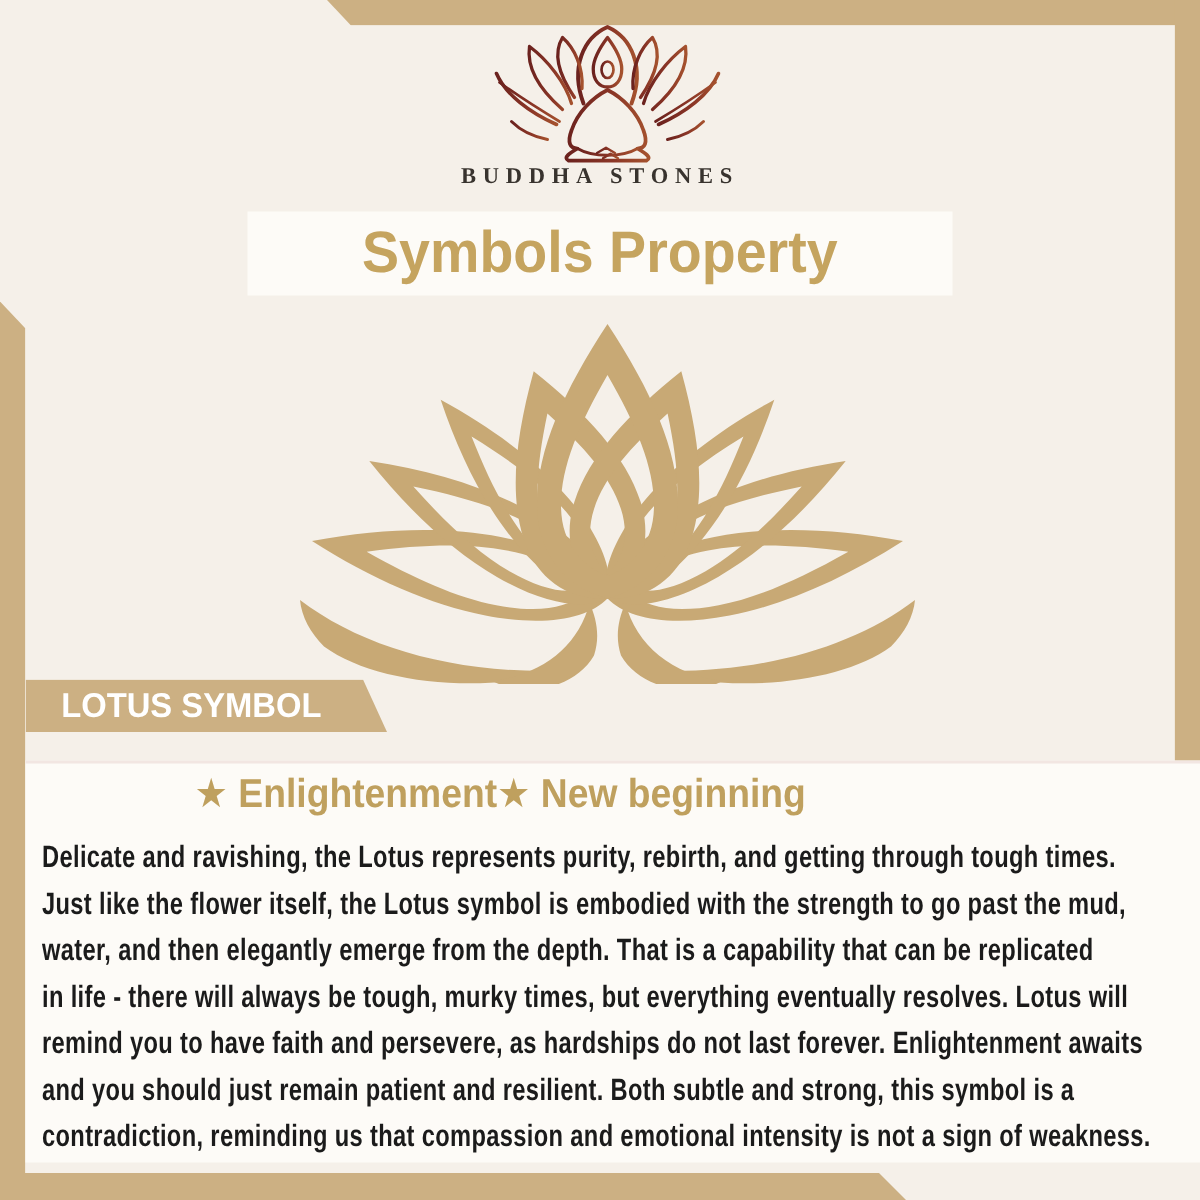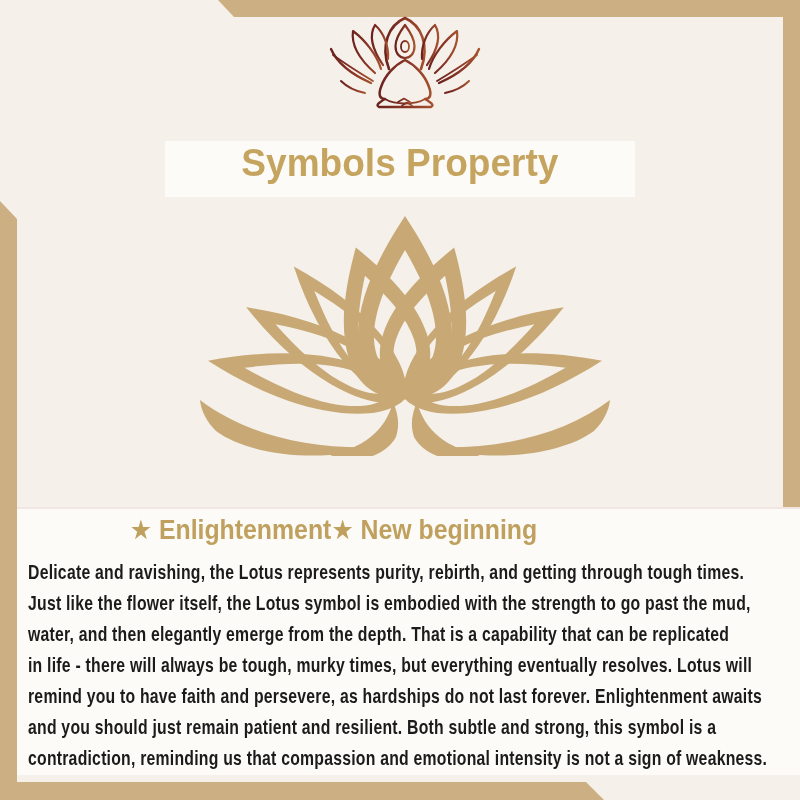--- a/index.html
+++ b/index.html
@@ -23,21 +23,21 @@
 
   
   .logo{position:absolute;left:325px;top:15px;width:160px;height:94px;}
   .logo path,.logo ellipse{fill:none;stroke:url(#lg);stroke-linecap:round;stroke-linejoin:round;}
   .brand{position:absolute;left:0;top:110px;width:800px;text-align:center;
     font-family:"Liberation Serif","DejaVu Serif",serif;font-size:15px;font-weight:600;
     letter-spacing:4.5px;color:var(--brand-ink);}
 
   
   .title-band{position:absolute;left:165px;top:141px;width:470px;height:56px;background:var(--band);
-    display:flex;justify-content:center;}
+    display:flex;align-items:center;justify-content:center;}
   .title-band .t{font-size:39px;font-weight:bold;color:var(--gold);white-space:nowrap;
     transform:scaleX(.95);transform-origin:center;}
 
   
   .big-lotus{position:absolute;left:190px;top:204px;width:430px;height:252px;}
   .big-lotus .fill{fill:var(--lotus);}
 
   
   .banner{position:absolute;left:17px;top:453px;width:241px;height:35px;background:var(--tan);
     clip-path:polygon(0 0,225px 0,100% 100%,0 100%);display:flex;align-items:center;}
@@ -85,20 +85,21 @@
     <path d="M152,40 C138,50 122,60 112,66" stroke-width="1.8"></path>
     <path d="M40,78 C30,76 22,72 16,66" stroke-width="2"></path>
     <path d="M120,78 C130,76 138,72 144,66" stroke-width="2"></path>
 
     <path d="M80,10 C74,18 70.5,25 70.5,31 C70.5,38.5 74.5,43 80,43 C85.5,43 89.5,38.5 89.5,31 C89.5,25 86,18 80,10 Z" stroke-width="2.2"></path>
     <ellipse cx="80" cy="31.5" rx="4" ry="5.5" stroke-width="1.8"></ellipse>
     <path d="M80,45 C70,50 60,60 56,72 C53,80 55,84 60,84 C55,87 50,90 54,92 L106,92 C110,90 105,87 100,84 C105,84 107,80 104,72 C100,60 90,50 80,45" stroke-width="2.5"></path>
     <path d="M60,84 C70,90 90,90 100,84" stroke-width="2"></path>
     <path d="M73,87 L79,83.5 L85,87 M77,90.5 L82,87.5 L87,90.5" stroke-width="1.6"></path>
   </svg>
+  <div class="brand">BUDDHA STONES</div>
 
   <div class="title-band">
     <div class="t">Symbols Property</div>
   </div>
 
   <svg class="big-lotus" viewBox="0 0 430 252">
     <defs>
       <path id="petalW" fill-rule="evenodd" d="M215,12 C186,56 168,96 168,132 C168,166 188,188 215,195 C242,188 262,166 262,132 C262,96 244,56 215,12 Z
         M215,46 C196,79 184,107 184,133 C184,158 198,174 215,180 C232,174 246,158 246,133 C246,107 234,79 215,46 Z"></path>
       <path id="petalS" fill-rule="evenodd" d="M215,22 C200,60 192,96 192,128 C192,162 201,186 215,195 C229,186 238,162 238,128 C238,96 230,60 215,22 Z
@@ -118,20 +119,23 @@
       <use href="#petalS" transform="rotate(-60,215,195) translate(215,195) scale(1.06) translate(-215,-195)"></use>
       <use href="#petalS" transform="rotate(60,215,195) translate(215,195) scale(1.06) translate(-215,-195)"></use>
       <use href="#petalS" transform="rotate(-40,215,195)"></use>
       <use href="#petalS" transform="rotate(40,215,195)"></use>
       <use href="#petalW" transform="rotate(-18,215,195) translate(215,195) scale(0.87) translate(-215,-195)"></use>
       <use href="#petalW" transform="rotate(18,215,195) translate(215,195) scale(0.87) translate(-215,-195)"></use>
       <use href="#petalW"></use>
     </g>
   </svg>
 
+  <div class="banner">
+    <div class="t">LOTUS SYMBOL</div>
+  </div>
 
   <div class="text-band"></div>
   <div class="sym-heading">
     <span class="t">★ Enlightenment★ New beginning</span>
   </div>
   <div class="para">
     <div class="line">Delicate and ravishing, the Lotus represents purity, rebirth, and getting through tough times.</div>
     <div class="line">Just like the flower itself, the Lotus symbol is embodied with the strength to go past the mud,</div>
     <div class="line">water, and then elegantly emerge from the depth. That is a capability that can be replicated</div>
     <div class="line">in life - there will always be tough, murky times, but everything eventually resolves. Lotus will</div>

